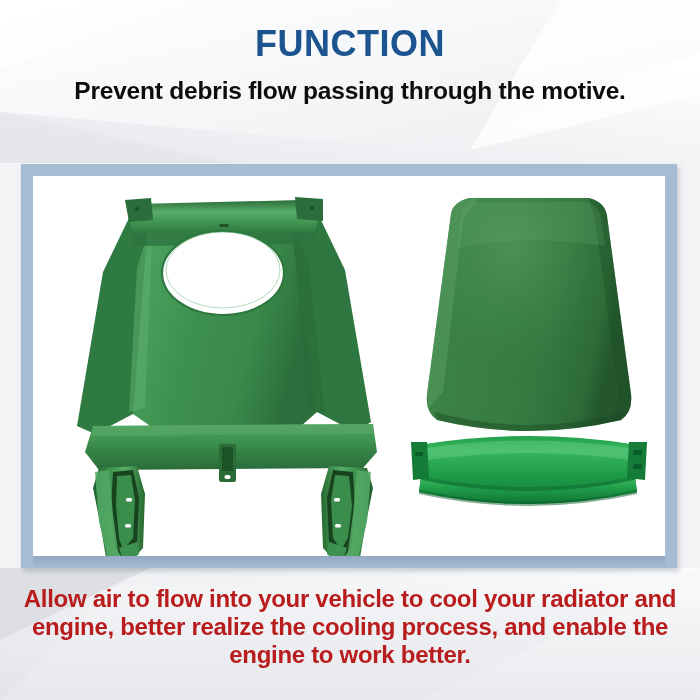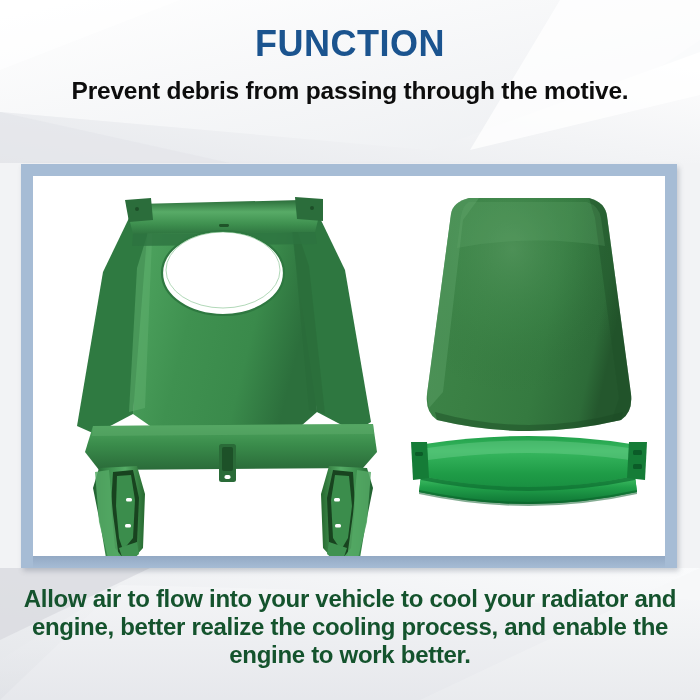--- a/index.html
+++ b/index.html
@@ -54,21 +54,21 @@
   #photo-canvas svg { display:block; width:100%; height:100%; }
 
   
   #caption {
     position:absolute; left:0; top:578px; width:700px; height:122px;
     z-index:3;
     display:flex; align-items:flex-start; justify-content:center;
   }
   #caption-text {
     width:668px; text-align:center;
-    font-size:24px; font-weight:bold; color:#14532d;
+    font-size:24px; font-weight:bold; color:#b91c1c;
     line-height:1.16; letter-spacing:-0.3px;
     margin-top:7px;
   }
 </style>
 </head>
 <body>
 
 <div id="bg">
   <svg width="700" height="700" viewBox="0 0 700 700">
     <defs>
@@ -101,21 +101,21 @@
     <polygon points="0,568 700,568 700,700 0,700" fill="#eff0f3"></polygon>
     <polygon points="0,568 700,568 700,610 120,585 0,700" fill="url(#gC)"></polygon>
     <polygon points="0,568 150,568 0,640" fill="#d9dbe0" opacity="0.8"></polygon>
     <polygon points="700,568 700,700 420,700" fill="#f6f7f8" opacity="0.9"></polygon>
     <polygon points="120,585 700,600 700,700 0,700 0,660" fill="url(#gD)" opacity="0.55"></polygon>
   </svg>
 </div>
 
 <div id="header">
   <div id="page-title">FUNCTION</div>
-  <div id="subtitle">Prevent debris from passing through the motive.</div>
+  <div id="subtitle">Prevent debris flow passing through the motive.</div>
 </div>
 
 <div id="photo-frame">
   <div id="photo-canvas">
     <svg viewBox="0 0 632 380" preserveAspectRatio="xMidYMid meet">
       <defs>
 
         <linearGradient id="lpMain" x1="0" y1="0" x2="1" y2="0.3">
           <stop offset="0%" stop-color="#2f7540"></stop>
           <stop offset="14%" stop-color="#4ba05c"></stop>

